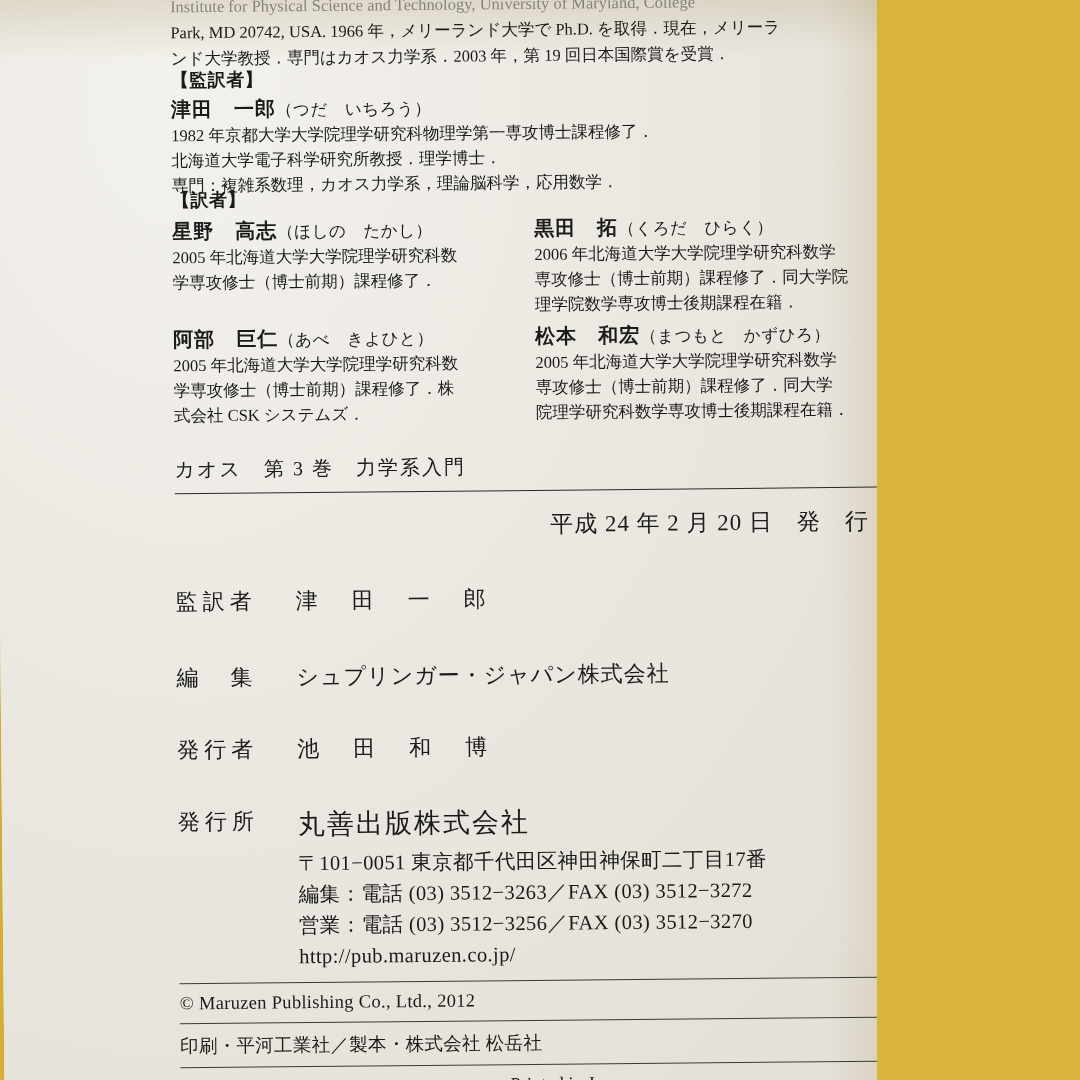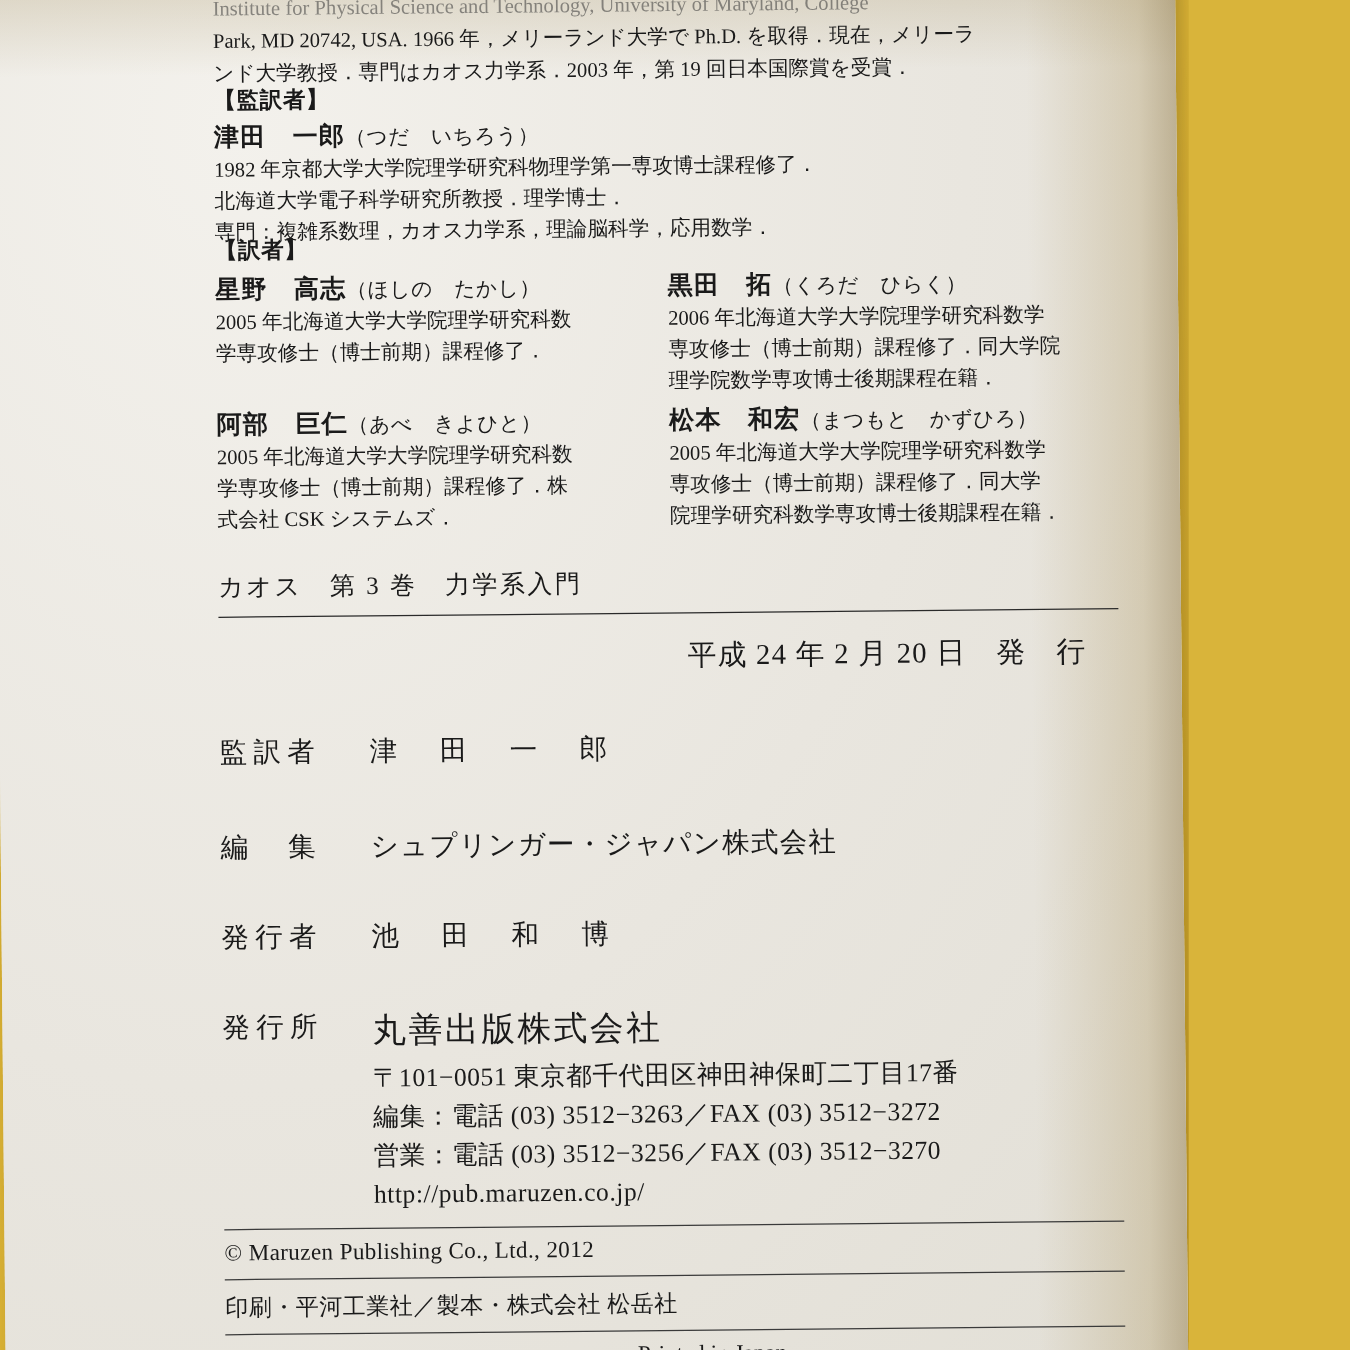--- a/index.html
+++ b/index.html
@@ -8,21 +8,21 @@
   }
   body {
     width: 1080px;
     height: 1080px;
     overflow: hidden;
     background: #d9b43a;
     font-family: "Liberation Serif", serif;
   }
   #page {
     position: relative;
-    width: 951px;
+    width: 877px;
     height: 1080px;
     overflow: hidden;
   }
   
   .backdrop {
     position: absolute;
     inset: 0;
     background: linear-gradient(100deg, #d8ae2e 0%, #e0bb3f 35%, #e8c64c 60%, #d7ab27 100%);
   }
   

